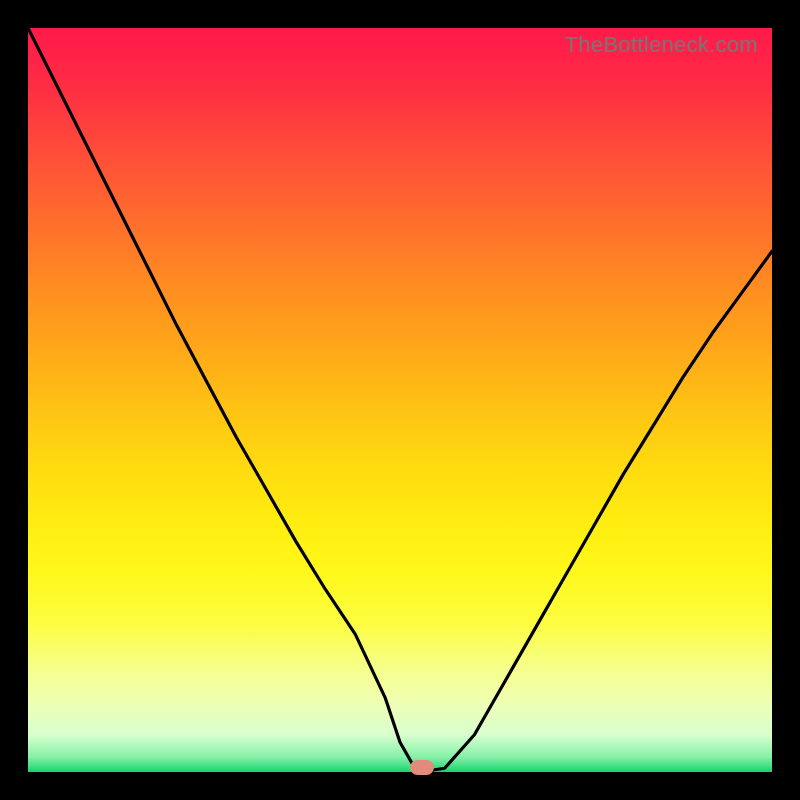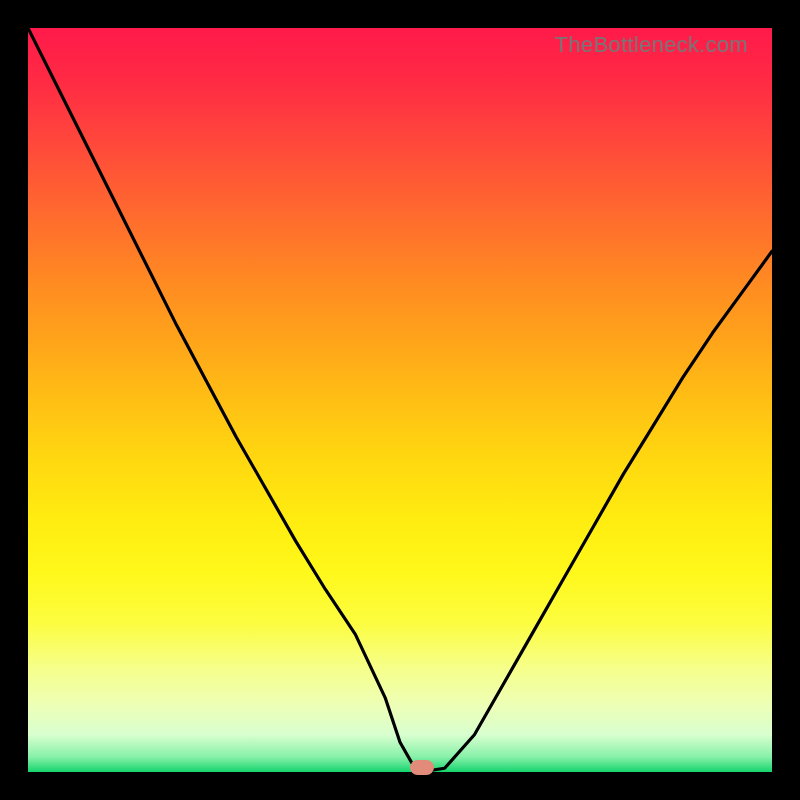--- a/index.html
+++ b/index.html
@@ -40,21 +40,21 @@
       #f6ff8a 86%,
       #edffb6 91%,
       #d8ffcf 95%,
       #86f0a8 98%,
       #15d46e 100%
     );
   }
   .watermark {
     position: absolute;
     top: 4px;
-    right: 24px;
+    right: 14px;
     color: #777;
     font-size: 22px;
     font-weight: 500;
     letter-spacing: 0.3px;
     user-select: none;
   }
   svg.curve {
     position: absolute;
     left: 0;
     top: 0;

